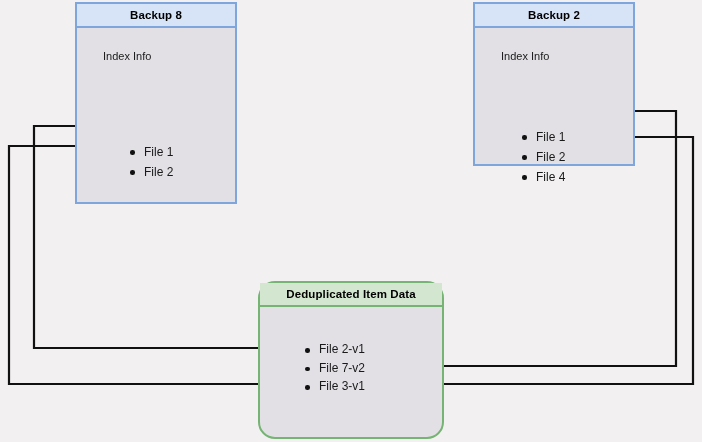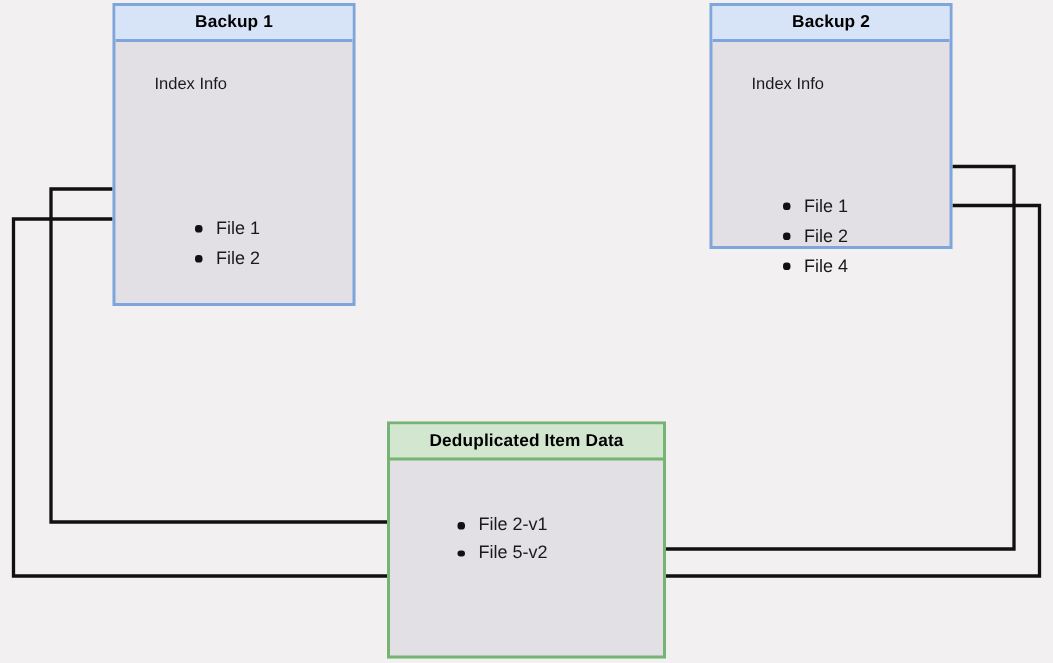--- a/index.html
+++ b/index.html
@@ -28,20 +28,21 @@
     pointer-events: none;
   }
   .box {
     position: absolute;
     box-sizing: border-box;
     border: 2px solid #7ea6dd;
     background: #e2e0e5;
   }
   .box.green {
     border-color: #76b474;
+    border-radius: 17px;
   }
   .box-header {
     box-sizing: border-box;
     height: 24px;
     background: #d7e3f6;
     border-bottom: 2px solid #7ea6dd;
     display: flex;
     align-items: center;
     justify-content: center;
     font-size: 11.5px;
@@ -110,21 +111,21 @@
 
     <path d="M 118 146 L 9 146 L 9 384 L 298 384" fill="none" stroke="#111" stroke-width="2.2" marker-end="url(#arrowhead)"></path>
 
     <path d="M 594 111 L 676 111 L 676 366 L 392 366" fill="none" stroke="#111" stroke-width="2.2" marker-end="url(#arrowhead)"></path>
 
     <path d="M 592 137 L 693 137 L 693 384 L 400 384" fill="none" stroke="#111" stroke-width="2.2" marker-end="url(#arrowhead)"></path>
   </svg>
 
   <div class="box" style="left:75px; top:2px; width:162px; height:202px;">
     <div class="box-header">
-      <span>Backup 1</span>
+      <span>Backup 8</span>
     </div>
     <div class="box-body">
       <div class="index-label">Index Info</div>
       <ul class="bullet-list" style="left:50px; top:114px;">
         <li>
           <span>File 1</span>
         </li>
         <li>
           <span>File 2</span>
         </li>
@@ -155,19 +156,22 @@
   <div class="box green" style="left:258px; top:281px; width:186px; height:158px;">
     <div class="box-header">
       <span>Deduplicated Item Data</span>
     </div>
     <div class="box-body">
       <ul class="bullet-list" style="left:42px; top:33px;">
         <li>
           <span>File 2-v1</span>
         </li>
         <li>
-          <span>File 5-v2</span>
+          <span>File 7-v2</span>
+        </li>
+        <li>
+          <span>File 3-v1</span>
         </li>
       </ul>
     </div>
   </div>
 
 </div>
 
 </body></html>

